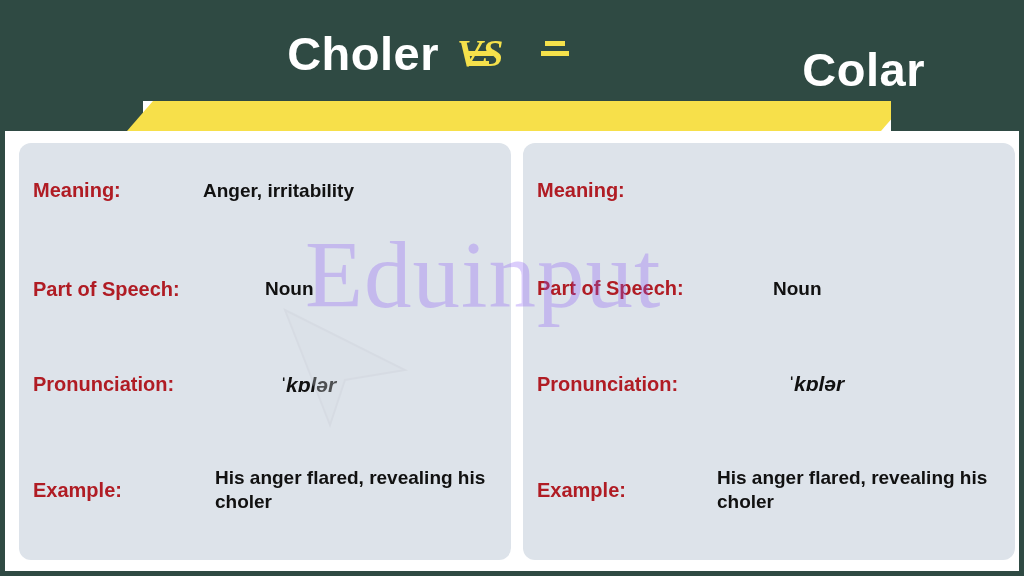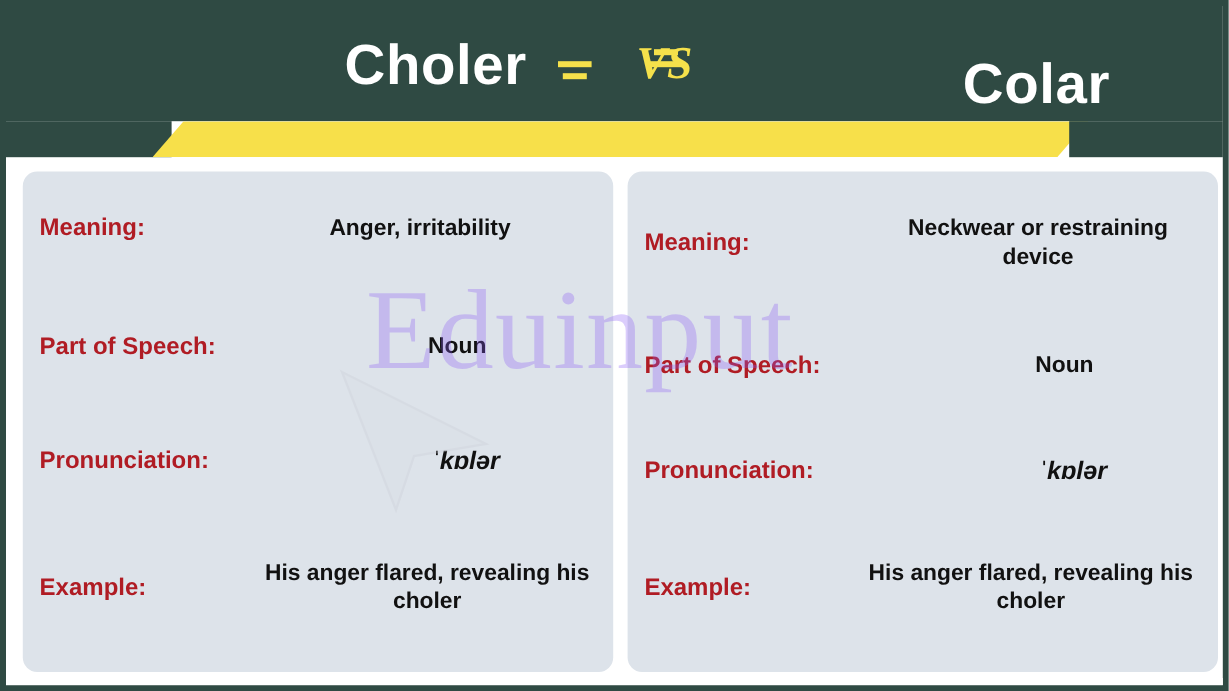--- a/index.html
+++ b/index.html
@@ -51,21 +51,21 @@
   }
   .title-word.left { margin-right: 18px; }
   .title-word.right { margin-left: 18px; margin-top: 33px; }
 
   .vs-block {
     position: relative;
     width: 120px;
     height: 60px;
     display: flex;
     align-items: center;
-    justify-content: flex-end;
+    justify-content: flex-start;
   }
   .vs-text {
     color: #f5e14b;
     font-size: 38px;
     font-weight: bold;
     font-style: italic;
     font-family: "Liberation Serif", serif;
     z-index: 2;
   }
   .vs-dash {
@@ -140,21 +140,21 @@
     font-size: 20px;
     font-weight: bold;
     flex: 0 0 auto;
     text-align: left;
   }
   .row .value {
     color: #111111;
     font-size: 19px;
     font-weight: bold;
     flex: 1 1 auto;
-    text-align: center;
+    text-align: left;
     line-height: 1.25;
   }
   
   .card .row.meaning      { margin-top: 14px; }
   .card .row.pos          { margin-top: 6px; }
   .card .row.pron         { margin-top: 2px; }
   .card .row.example      { margin-bottom: 28px; }
 
   .left-card .row.meaning .label  { width: 170px; }
   .left-card .row.pos .label      { width: 232px; }
@@ -248,21 +248,20 @@
       </div>
       <div class="row example">
         <div class="label">Example:</div>
         <div class="value">His anger flared, revealing his choler</div>
       </div>
     </div>
 
     <div class="card right-card">
       <div class="row meaning">
         <div class="label">Meaning:</div>
-        <div class="value">Neckwear or restraining device</div>
       </div>
       <div class="row pos">
         <div class="label">Part of Speech:</div>
         <div class="value">Noun</div>
       </div>
       <div class="row pron">
         <div class="label">Pronunciation:</div>
         <div class="value pron-val">ˈkɒlər</div>
       </div>
       <div class="row example">

